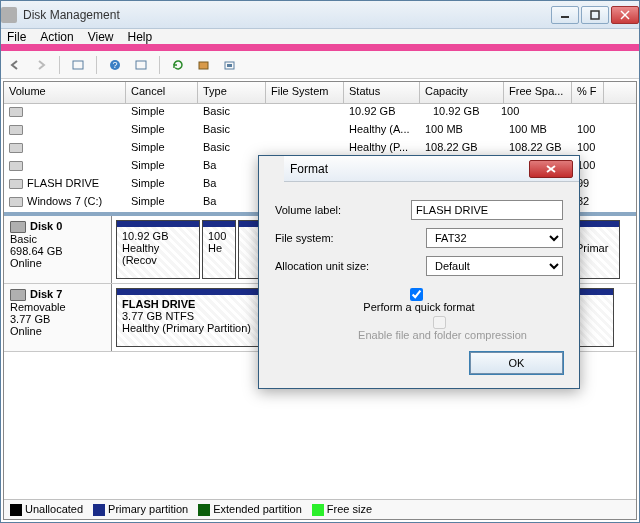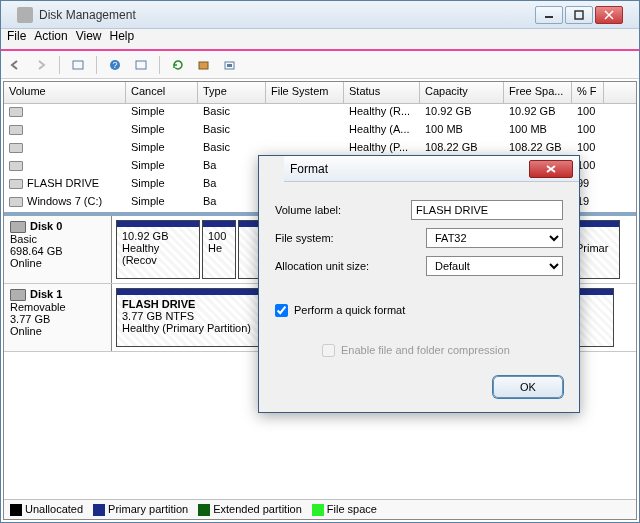--- a/index.html
+++ b/index.html
@@ -1,26 +1,26 @@
 <!DOCTYPE html>
 <html><head>
 <meta charset="utf-8">
 <style>
 * { box-sizing: border-box; margin: 0; padding: 0; }
 body { font-family: "Segoe UI", Tahoma, sans-serif; font-size: 11px; background: #fff; width: 640px; height: 523px; overflow: hidden; position: relative; }
 
 .window { width: 640px; height: 523px; border: 1px solid #5a7fa0; background: #fff; display: flex; flex-direction: column; }
-.titlebar { height: 28px; background: linear-gradient(#eef3f8, #d9e5f1); display: flex; align-items: center; padding: 0 16px; border-bottom: 1px solid #b8c8d8; }
+.titlebar { height: 28px; background: linear-gradient(#eef3f8, #d9e5f1); display: flex; align-items: center; padding: 0 0; border-bottom: 1px solid #b8c8d8; }
 .titlebar-icon { width: 16px; height: 16px; background: #b0b0b0; margin-right: 6px; border-radius: 2px; }
 .titlebar-text { flex: 1; font-size: 12px; color: #333; }
 .winbtn { width: 28px; height: 18px; border: 1px solid #8aa8c4; background: linear-gradient(#f5f9fc,#dbe7f2); margin-left: 2px; border-radius: 2px; display: flex; align-items: center; justify-content: center; }
 .winbtn.close { background: linear-gradient(#ea8b8b,#c93c3c); border-color: #a03030; }
 .winbtn svg { display: block; }
 
-.menubar { height: 22px; display: flex; align-items: flex-start; padding: 0 6px; gap: 8px; border-bottom: 2px solid #ec4899; background: #f4f4f4; }
+.menubar { height: 22px; display: flex; align-items: flex-end; padding: 0 6px; gap: 14px; border-bottom: 7px solid #ec4899; background: #f4f4f4; }
 .menubar span { font-size: 12px; cursor: default; }
 
 .toolbar { height: 28px; display: flex; align-items: center; padding: 0 4px; gap: 6px; border-bottom: 1px solid #d0d0d0; background: #f8f8f8; }
 .tb-btn { width: 20px; height: 20px; border: 1px solid transparent; display: flex; align-items: center; justify-content: center; }
 .tb-sep { width: 1px; height: 18px; background: #c8c8c8; margin: 0 2px; }
 
 .content { flex: 1; display: flex; flex-direction: column; border: 1px solid #888; margin: 2px; position: relative; }
 
 .list-header { height: 22px; display: flex; background: linear-gradient(#fdfdfd,#ececec); border-bottom: 1px solid #c0c0c0; }
 .list-header div { border-right: 1px solid #c0c0c0; padding: 3px 5px; font-size: 11px; overflow: hidden; white-space: nowrap; }
@@ -51,25 +51,25 @@
 
 
 .modal { position: absolute; left: 258px; top: 155px; width: 322px; background: #f0f0f0; border: 1px solid #325d80; box-shadow: 0 3px 14px rgba(0,0,0,.35); }
 .modal-tb { height: 26px; background: linear-gradient(#fdfdfd,#e6edf5); display: flex; align-items: center; padding: 0 6px; border-bottom: 1px solid #c0c8d0; margin-left: 25px; }
 .modal-tb .mtitle { flex: 1; font-size: 12px; }
 .mclose { width: 44px; height: 18px; background: linear-gradient(#e07a7a,#c22d2d); border: 1px solid #8a2020; border-radius: 2px; display:flex;align-items:center;justify-content:center; }
 .modal-body { padding: 14px 16px 6px; }
 .mrow { display: flex; align-items: center; height: 28px; gap: 21px; }
 .mrow label { width: 130px; font-size: 11px; }
 .mrow input[type=text], .mrow select { flex:1; height: 20px; border: 1px solid #888; background:#fff; font-size: 11px; padding: 0 4px; }
-.mchk { display:flex; align-items:center; font-size:11px; height:20px; margin-top:20px; }
+.mchk { display:flex; align-items:center; font-size:11px; height:20px; margin-top:8px;flex-direction:column; }
 .mchk input { margin-right: 6px; }
 .mchk.disabled { color:#9a9a9a;padding-left:47px; }
 .mbtns { display:flex; justify-content:flex-end; gap:8px; padding: 10px 16px 14px; }
-.mbtn { width: 70px; height: 22px; border: 1px solid #6f8eab; background: linear-gradient(#f6f9fc,#dbe7f2); border-radius: 5px; font-size: 11px; text-align: center; }
+.mbtn { width: 93px; height: 22px; border: 1px solid #6f8eab; background: linear-gradient(#f6f9fc,#dbe7f2); border-radius: 0; font-size: 11px; text-align: center; }
 .mbtn.primary { box-shadow: 0 0 0 1px #3c7fb1; }
 </style>
 </head>
 <body>
 
 <div class="window">
   <div class="titlebar">
     <span class="titlebar-icon"></span>
     <span class="titlebar-text">Disk Management</span>
     <span class="winbtn">
@@ -156,21 +156,20 @@
       <div class="c-cap">Capacity</div>
       <div class="c-free">Free Spa...</div>
       <div class="c-pct">% F</div>
     </div>
     <div class="list-body" id="volume-list">
         <div class="list-row">
           <div class="c-volume"><span class="drv-icon"></span></div>
           <div class="c-layout">Simple</div>
           <div class="c-type">Basic</div>
           <div class="c-fs"></div>
-          <div class="c-status">Healthy (R...</div>
           <div class="c-cap">10.92 GB</div>
           <div class="c-free">10.92 GB</div>
           <div class="c-pct">100</div>
         </div>
         <div class="list-row">
           <div class="c-volume"><span class="drv-icon"></span></div>
           <div class="c-layout">Simple</div>
           <div class="c-type">Basic</div>
           <div class="c-fs"></div>
           <div class="c-status">Healthy (A...</div>
@@ -209,21 +208,21 @@
           <div class="c-pct">99</div>
         </div>
         <div class="list-row">
           <div class="c-volume"><span class="drv-icon"></span>Windows 7 (C:)</div>
           <div class="c-layout">Simple</div>
           <div class="c-type">Ba</div>
           <div class="c-fs"></div>
           <div class="c-status"></div>
           <div class="c-cap"></div>
           <div class="c-free">42 GB</div>
-          <div class="c-pct">19</div>
+          <div class="c-pct">32</div>
         </div>
       </div>
 
     <div class="disk-section" id="disk-section">
         <div class="disk-row">
           <div class="disk-label"><span class="dicon"></span><b>Disk 0</b><br>Basic<br>698.64 GB<br>Online</div>
           <div class="disk-parts">
             <div class="part" style="width: 84px;">
               <div class="bar"></div>
               <div class="txt">10.92 GB<br>Healthy (Recov</div>
@@ -236,35 +235,35 @@
               <div class="bar"></div>
               <div class="txt"><br></div>
             </div>
             <div class="part" style="width: 50px;">
               <div class="bar"></div>
               <div class="txt"><br>Primar</div>
             </div>
           </div>
         </div>
         <div class="disk-row">
-          <div class="disk-label"><span class="dicon"></span><b>Disk 1</b><br>Removable<br>3.77 GB<br>Online</div>
+          <div class="disk-label"><span class="dicon"></span><b>Disk 7</b><br>Removable<br>3.77 GB<br>Online</div>
           <div class="disk-parts">
             <div class="part" style="width: 498px;">
               <div class="bar"></div>
               <div class="txt"><b>FLASH DRIVE</b><br>3.77 GB NTFS<br>Healthy (Primary Partition)</div>
             </div>
           </div>
         </div>
       </div>
 
     <div class="legend">
       <span><span class="leg-sw" style="background:#000000"></span><span>Unallocated</span></span>
       <span><span class="leg-sw" style="background:#1a2c88"></span><span>Primary partition</span></span>
       <span><span class="leg-sw" style="background:#0c5f0c"></span><span>Extended partition</span></span>
-      <span><span class="leg-sw" style="background:#2bef2b"></span><span>File space</span></span>
+      <span><span class="leg-sw" style="background:#2bef2b"></span><span>Free size</span></span>
     </div>
   </div>
 </div>
 
 <div class="modal">
   <div class="modal-tb">
     <span class="mtitle">Format</span>
     <span class="mclose">
         <svg width="12" height="10">
           <line x1="2" y1="2" x2="10" y2="8" stroke="#fff" stroke-width="1.8"></line>

